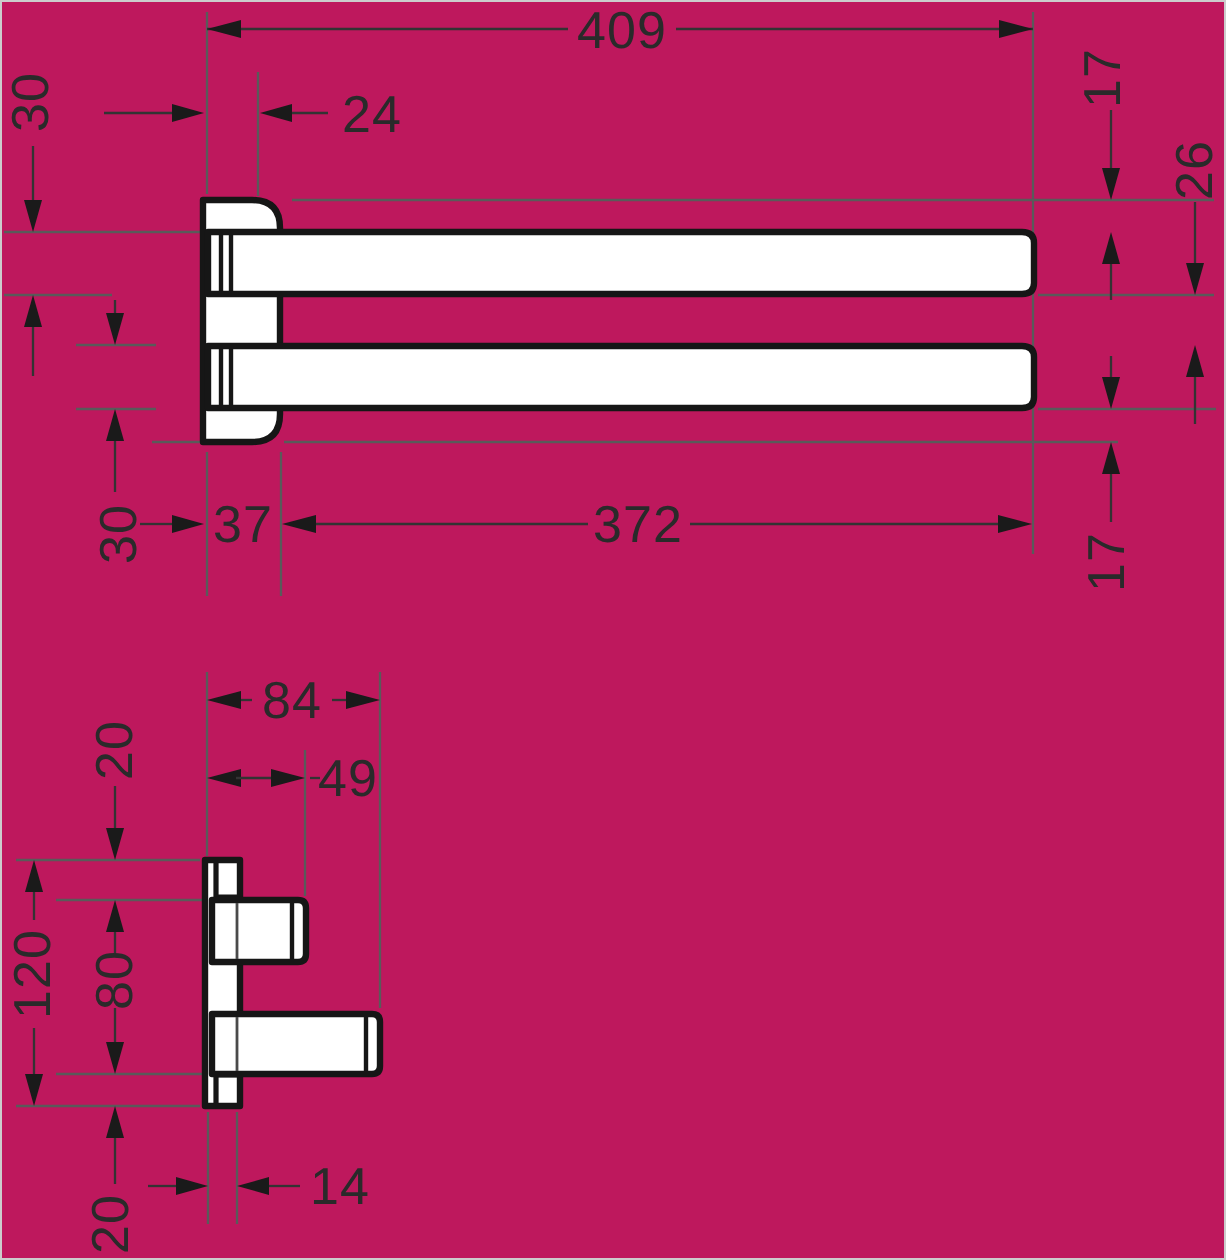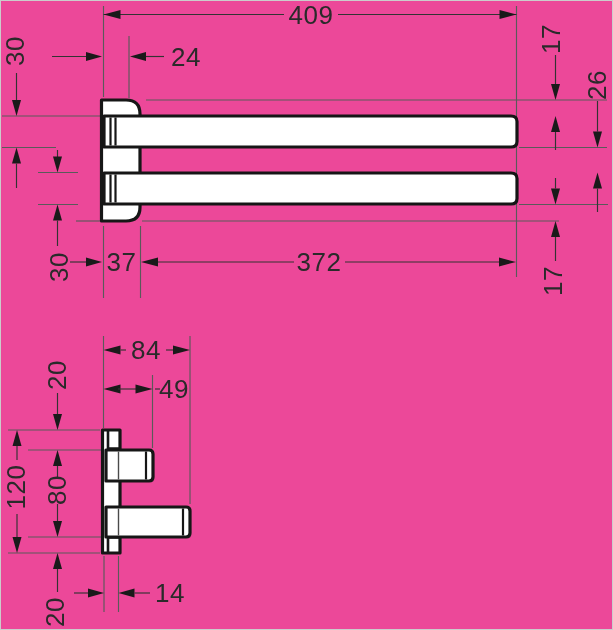--- a/index.html
+++ b/index.html
@@ -1,19 +1,19 @@
 <!DOCTYPE html>
 <html><head>
 <meta charset="utf-8">
 <style>
   html,body{margin:0;padding:0;background:#ffffff;}
   .frame{
     position:relative;
     width:613px;height:630px;
-    background:#ec4899;
+    background:#be185d;
     box-shadow:inset 0 0 0 1px #cccccc;
     font-family:"Liberation Sans","DejaVu Sans",sans-serif;
     overflow:hidden;
   }
   svg{display:block;}
   .obj{fill:#ffffff;stroke:#161616;stroke-width:3.2;stroke-linejoin:round;}
   .obj-line{fill:none;stroke:#161616;stroke-width:2.6;stroke-linecap:butt;}
   .inner-line{fill:none;stroke:#161616;stroke-width:2.2;}
   .thin-inner{fill:none;stroke:#4a4a4a;stroke-width:1.4;}
   .ext{fill:none;stroke:#5a5a5a;stroke-width:1.15;}

